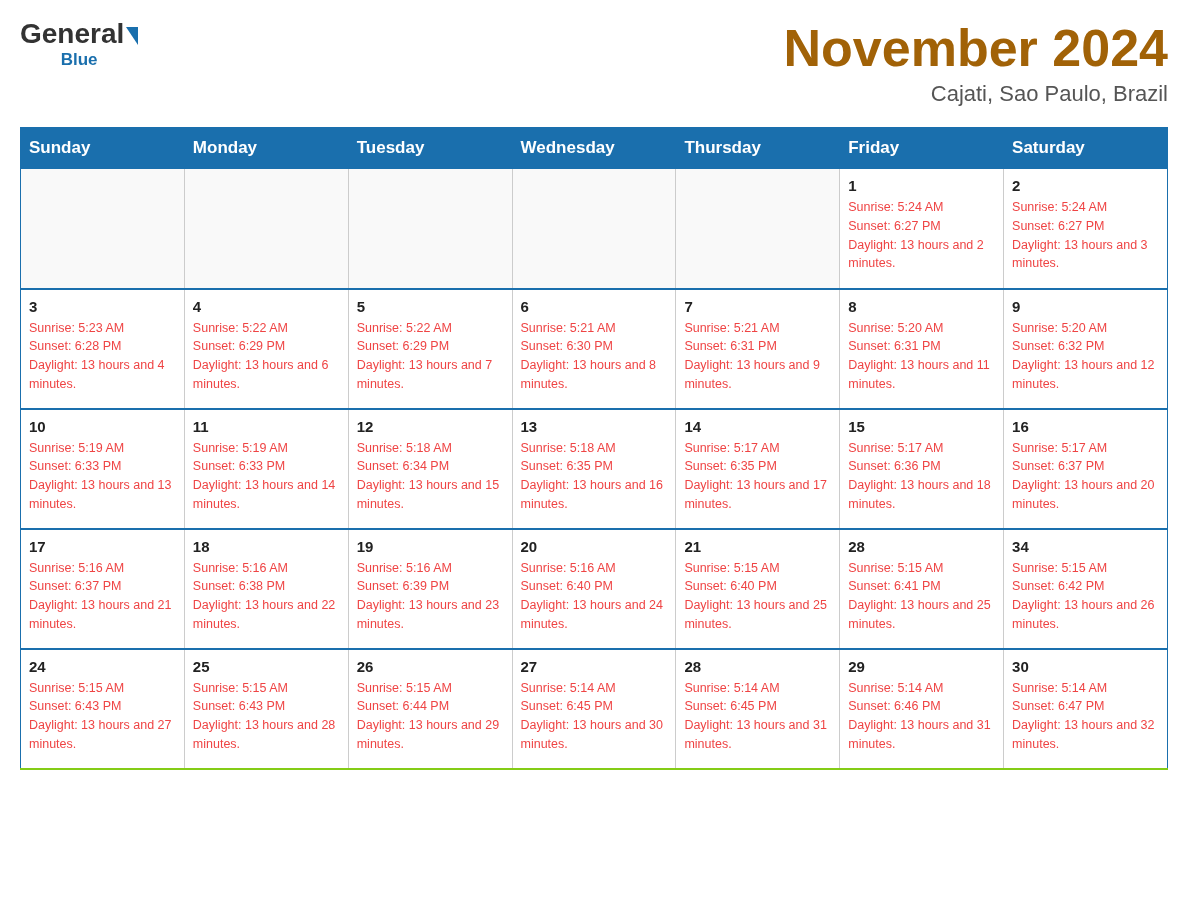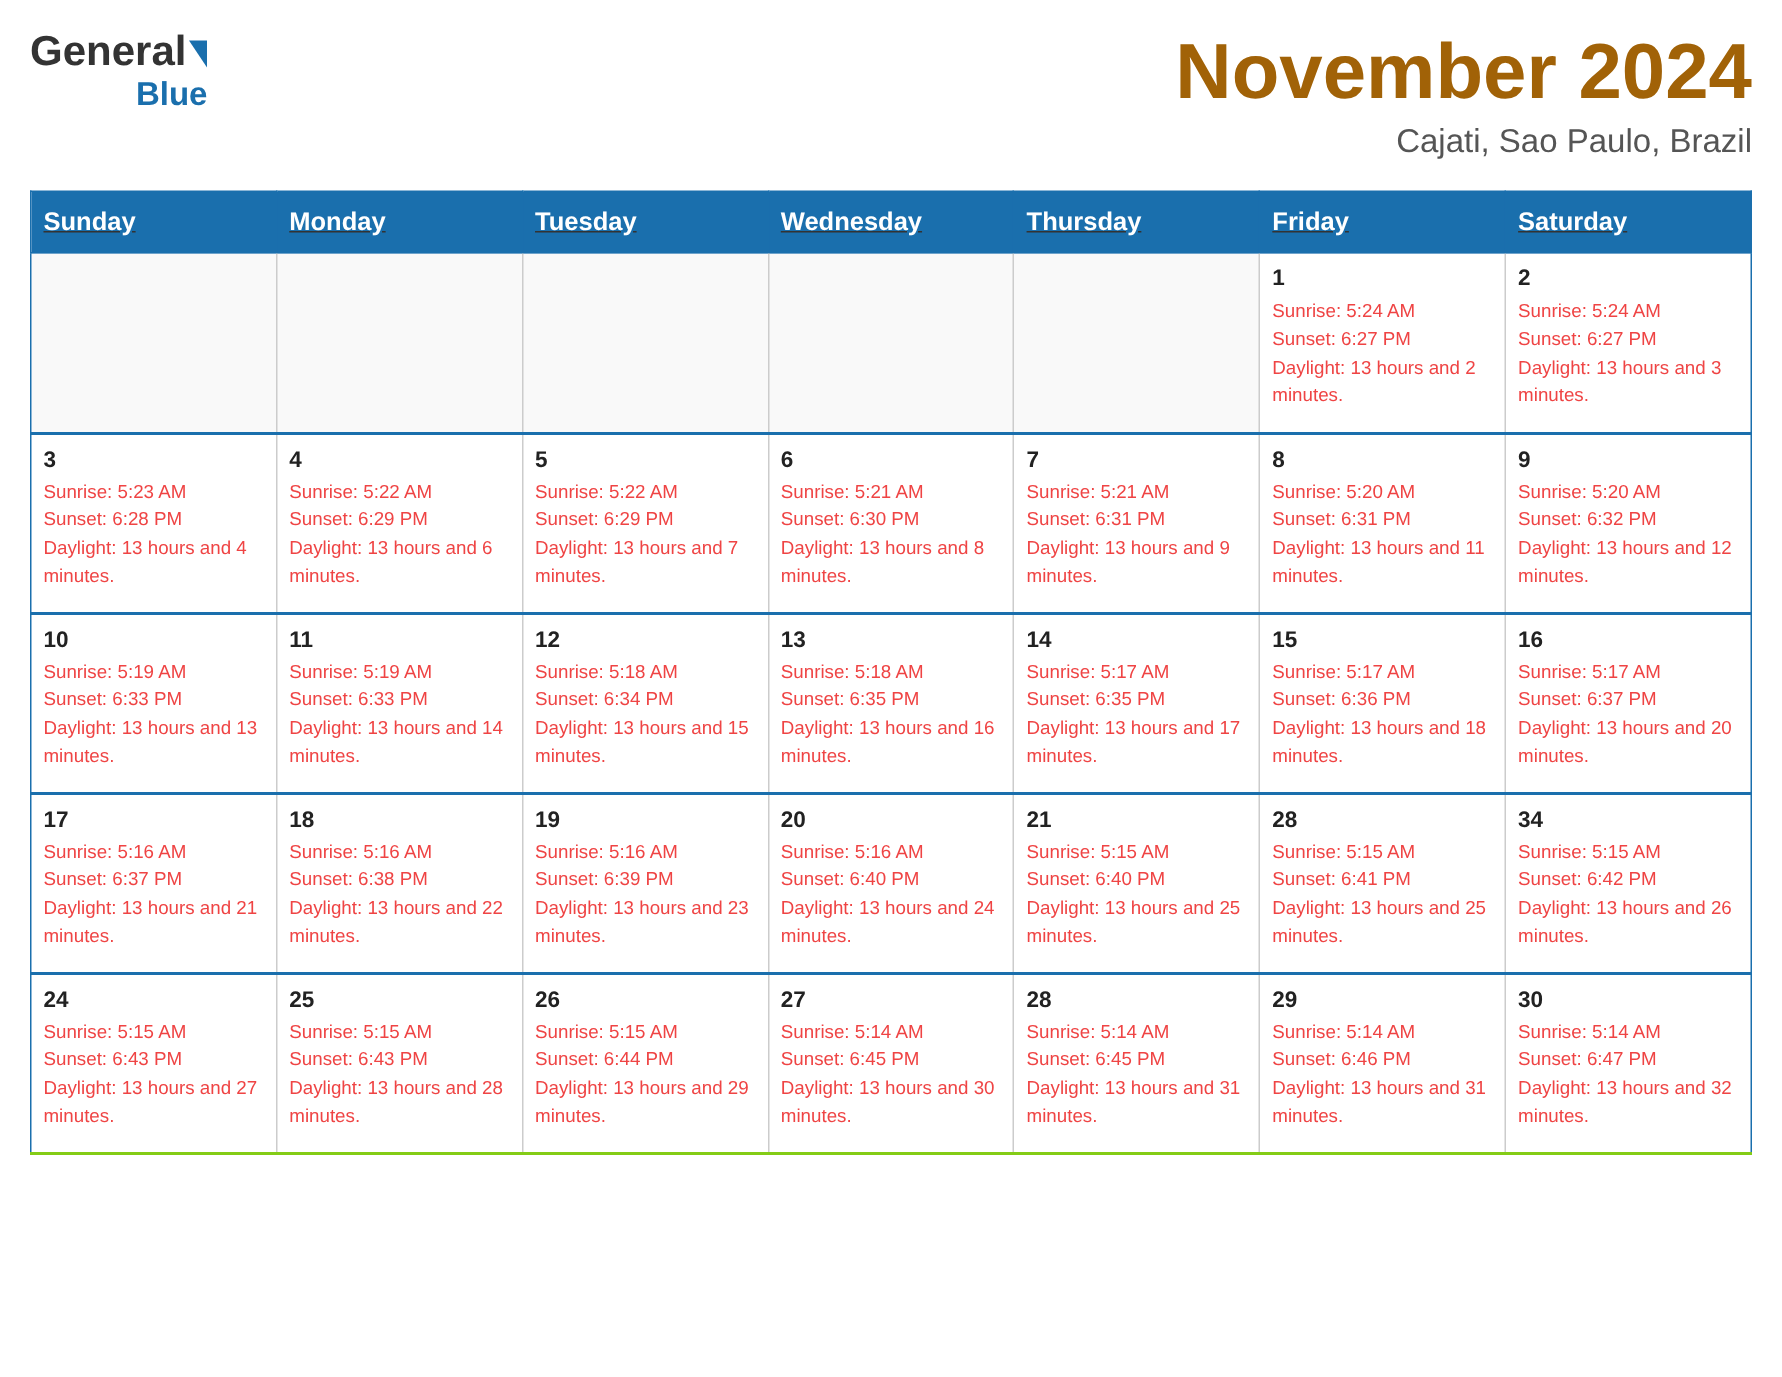--- a/index.html
+++ b/index.html
@@ -13,21 +13,21 @@
     }
     .header {
       display: flex;
       justify-content: space-between;
       align-items: flex-start;
       margin-bottom: 20px;
     }
     .logo {
       display: flex;
       flex-direction: column;
-      align-items: flex-end;
+      align-items: center;
     }
     .logo-text {
       font-size: 28px;
       font-weight: bold;
       color: #333;
       line-height: 1;
     }
     .logo-text span {
       color: #1a6fad;
     }
@@ -35,21 +35,21 @@
       display: inline-block;
       width: 0;
       height: 0;
       border-left: 12px solid transparent;
       border-right: 0px solid transparent;
       border-top: 18px solid #1a6fad;
       margin-left: 2px;
       vertical-align: middle;
     }
     .logo-blue {
-      font-size: 22px;
+      font-size: 17px;
       font-weight: bold;
       color: #1a6fad;
       margin-top: 2px;
       margin-left: 0;
     }
     .title-block {
       text-align: right;
     }
     .month-title {
       font-size: 52px;
@@ -62,21 +62,20 @@
       color: #555;
       margin-top: 4px;
     }
     table {
       width: 100%;
       border-collapse: collapse;
       table-layout: fixed;
     }
     thead tr {
       background-color: #1a6fad;
-      text-decoration: underline;
     }
     thead th {
       color: #fff;
       font-size: 17px;
       font-weight: bold;
       padding: 10px 8px;
       text-align: left;
       border: 1px solid #1a6fad;
     }
     tbody tr {

